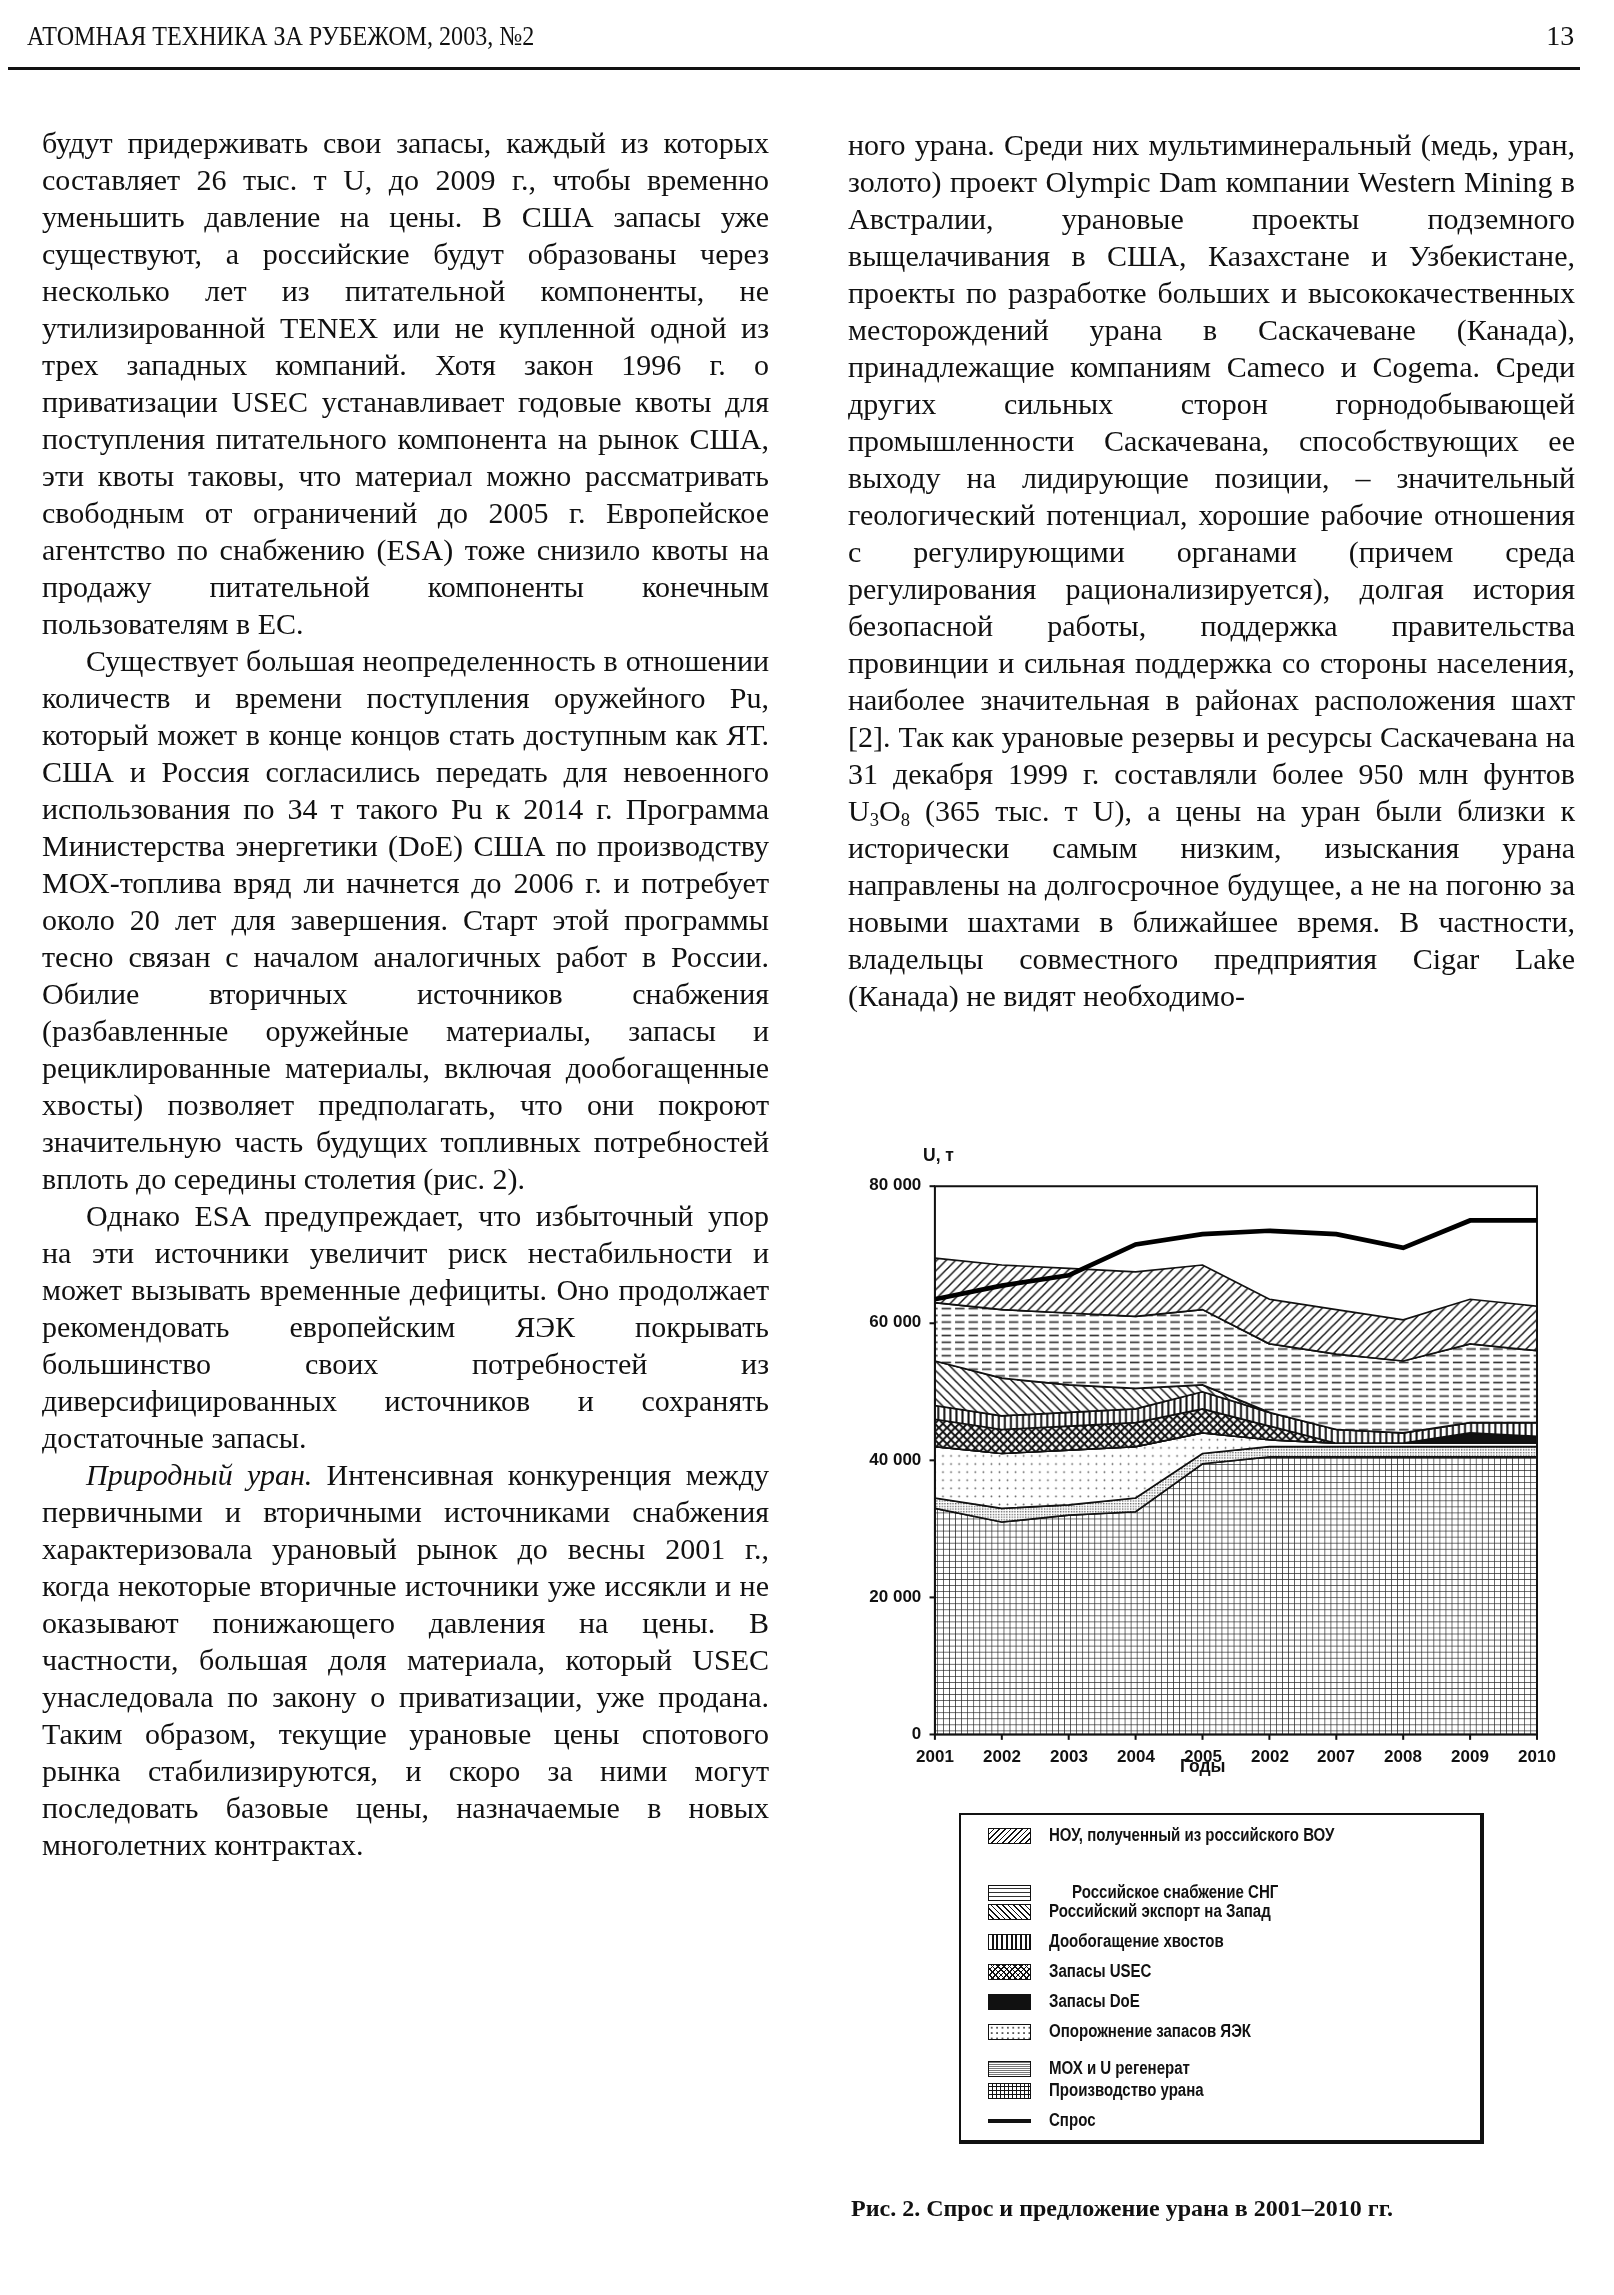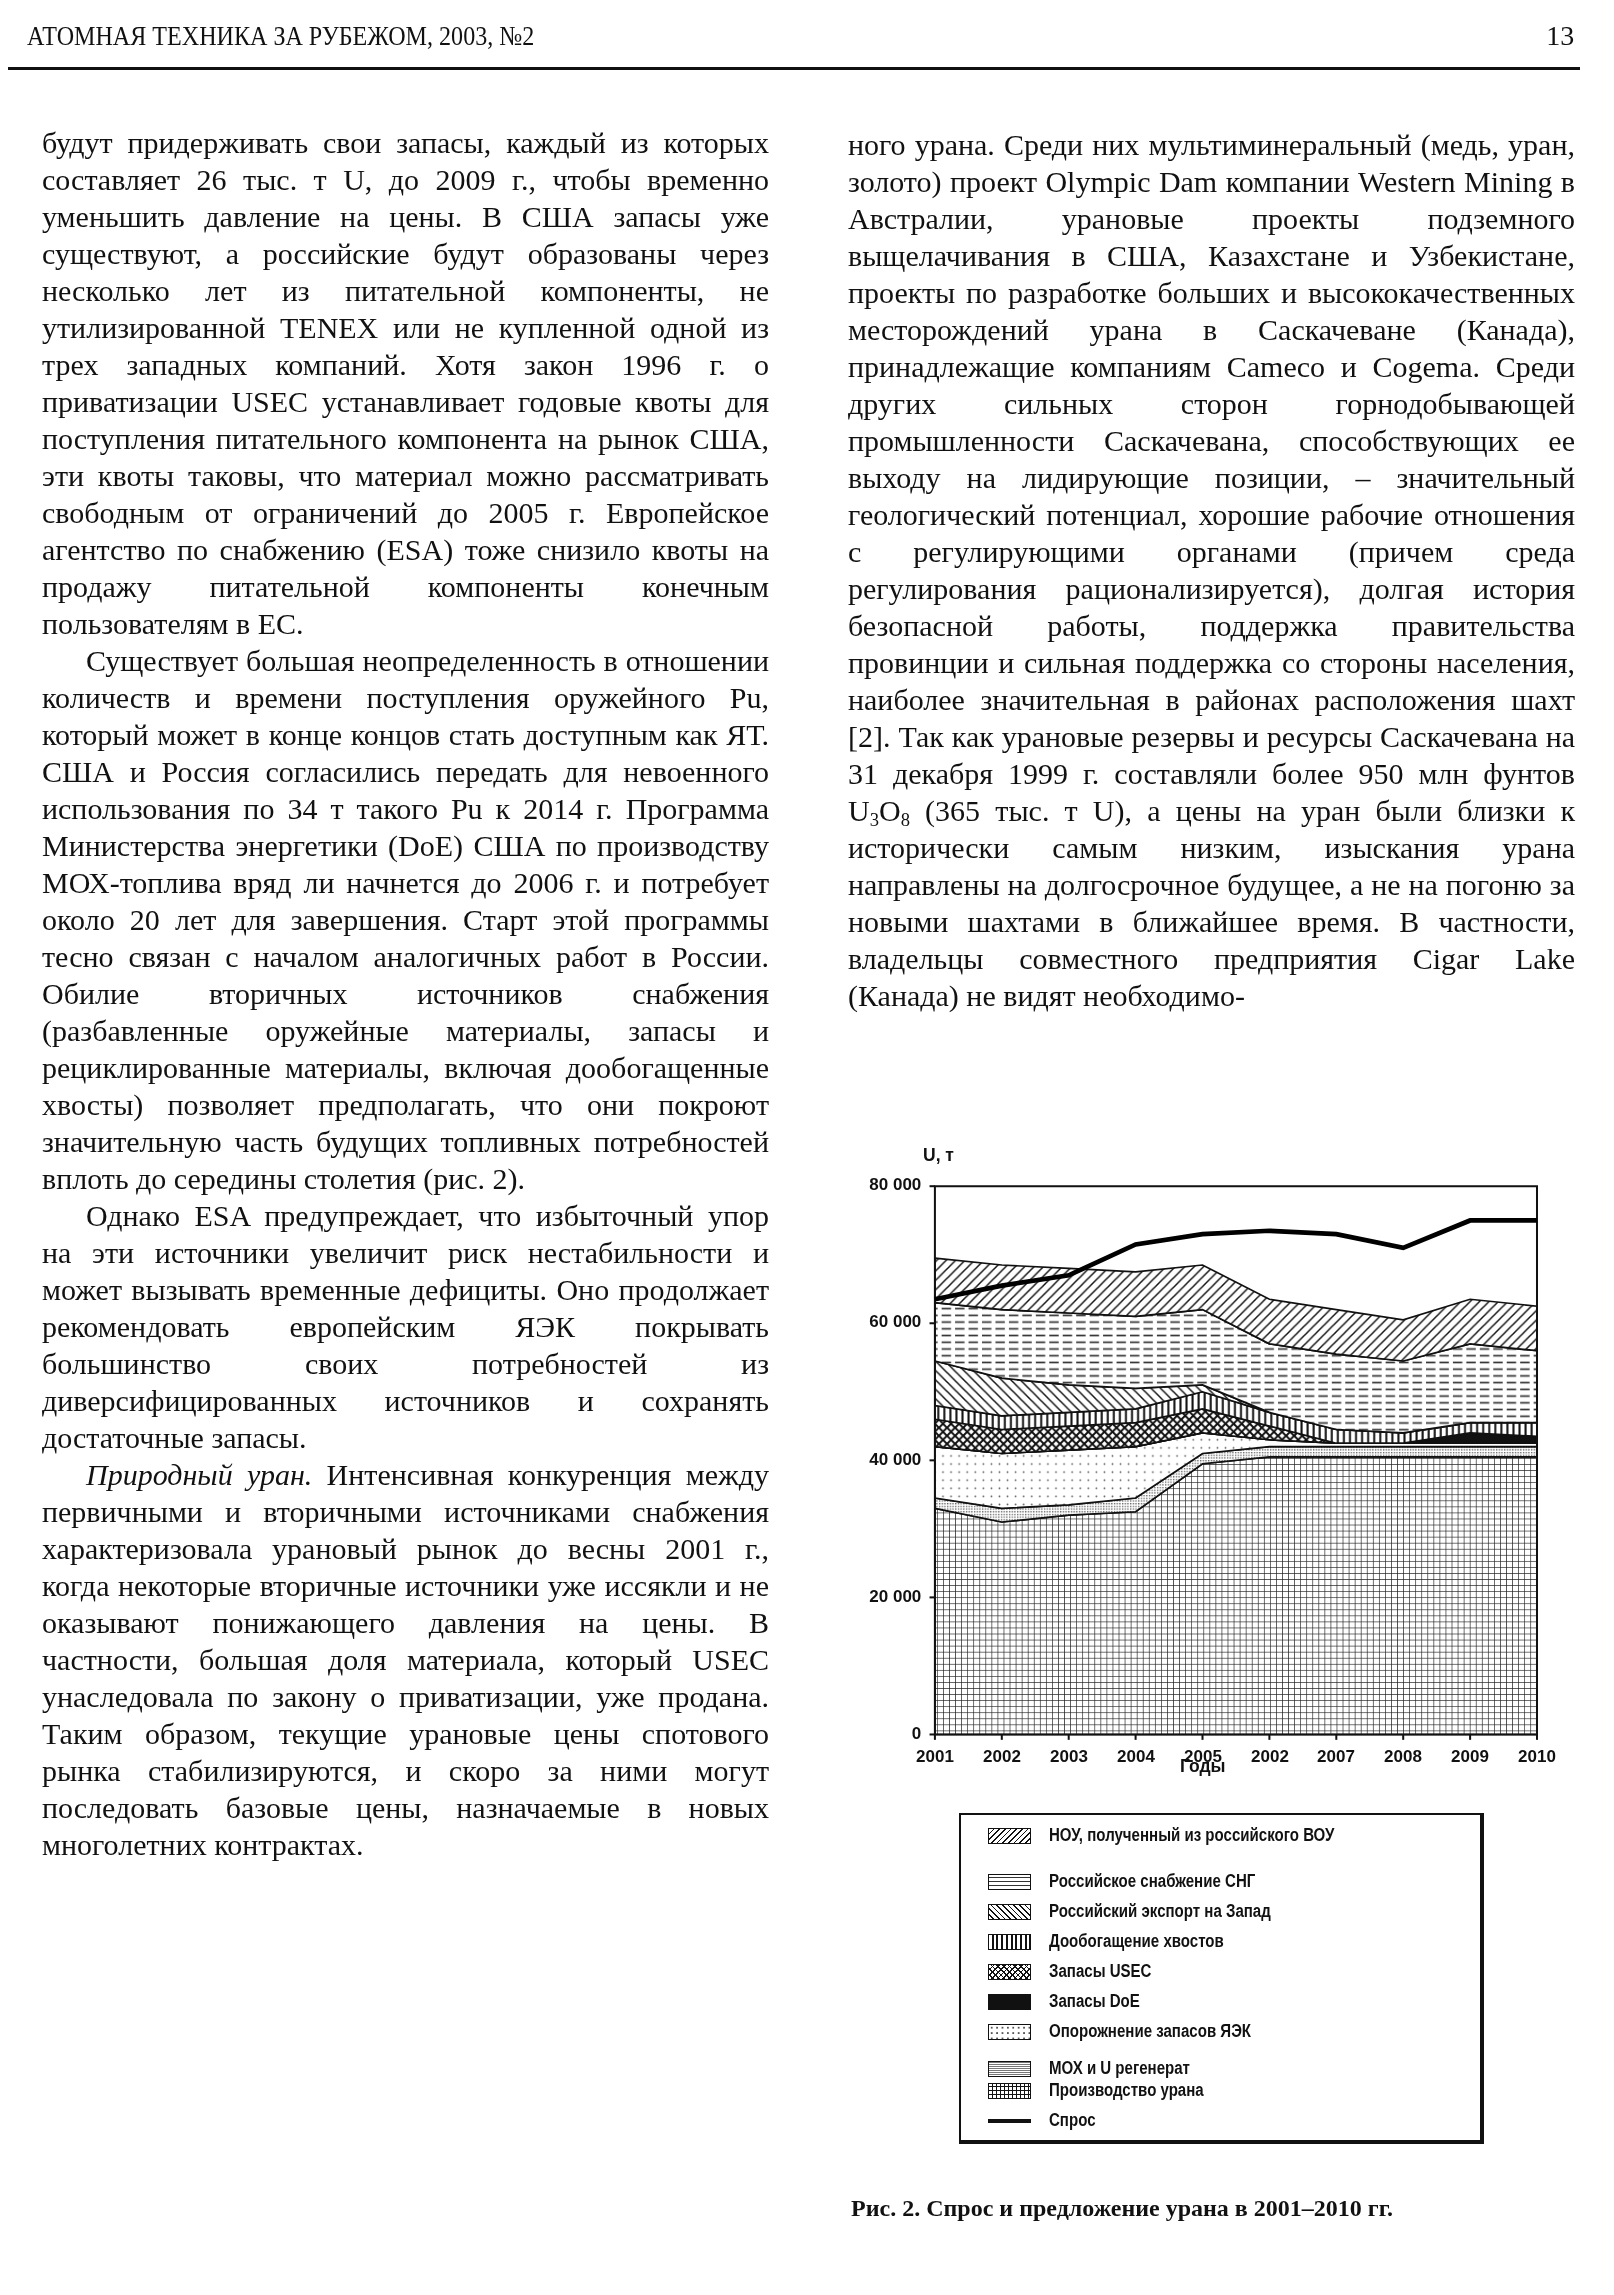--- a/index.html
+++ b/index.html
@@ -142,21 +142,21 @@
       <path d="M150 241.09375 L249.44444444444446 220.71875 L348.8888888888889 205.4375 L448.3333333333333 159.59375 L547.7777777777778 144.3125 L647.2222222222222 139.21875 L746.6666666666666 144.3125 L846.1111111111111 164.6875 L945.5555555555555 123.9375 L1045 123.9375" fill="none" stroke="#000" stroke-width="7"></path>
     </svg>
   <div class="xlabel">Годы</div>
 </div>
 
 <div class="legend" id="legend">
     <div class="legend-item" style="top: 7px;">
       <div class="legend-swatch" style="background: repeating-linear-gradient(-45deg, rgb(255, 255, 255) 0px, rgb(255, 255, 255) 2.7px, rgb(17, 17, 17) 2.7px, rgb(17, 17, 17) 4px);"></div>
       <span class="legend-label">НОУ, полученный из российского ВОУ</span>
     </div>
-    <div class="legend-item" style="top: 53px;">
+    <div class="legend-item" style="top: 64px; gap: 23px;">
       <div class="legend-swatch" style="background: repeating-linear-gradient(0deg, rgb(255, 255, 255) 0px, rgb(255, 255, 255) 2.7px, rgb(51, 51, 51) 2.7px, rgb(51, 51, 51) 4px);"></div>
       <span class="legend-label">Российское снабжение СНГ</span>
     </div>
     <div class="legend-item" style="top: 83px;">
       <div class="legend-swatch" style="background: repeating-linear-gradient(45deg, rgb(255, 255, 255) 0px, rgb(255, 255, 255) 2.7px, rgb(17, 17, 17) 2.7px, rgb(17, 17, 17) 4px);"></div>
       <span class="legend-label">Российский экспорт на Запад</span>
     </div>
     <div class="legend-item" style="top: 113px;">
       <div class="legend-swatch" style="background: repeating-linear-gradient(90deg, rgb(255, 255, 255) 0px, rgb(255, 255, 255) 2.7px, rgb(17, 17, 17) 2.7px, rgb(17, 17, 17) 4.7px);"></div>
       <span class="legend-label">Дообогащение хвостов</span>

